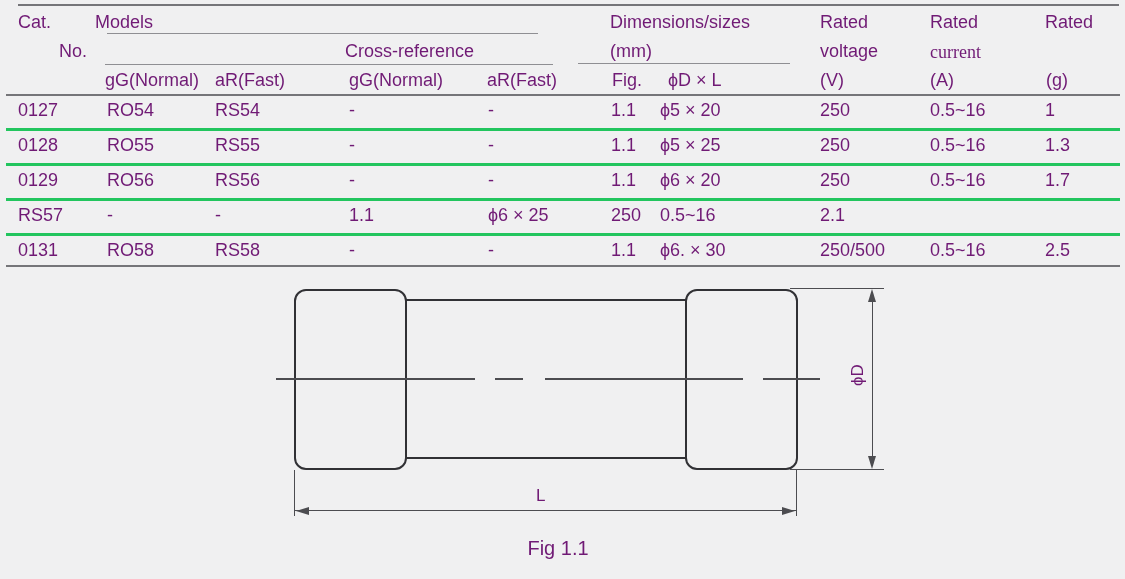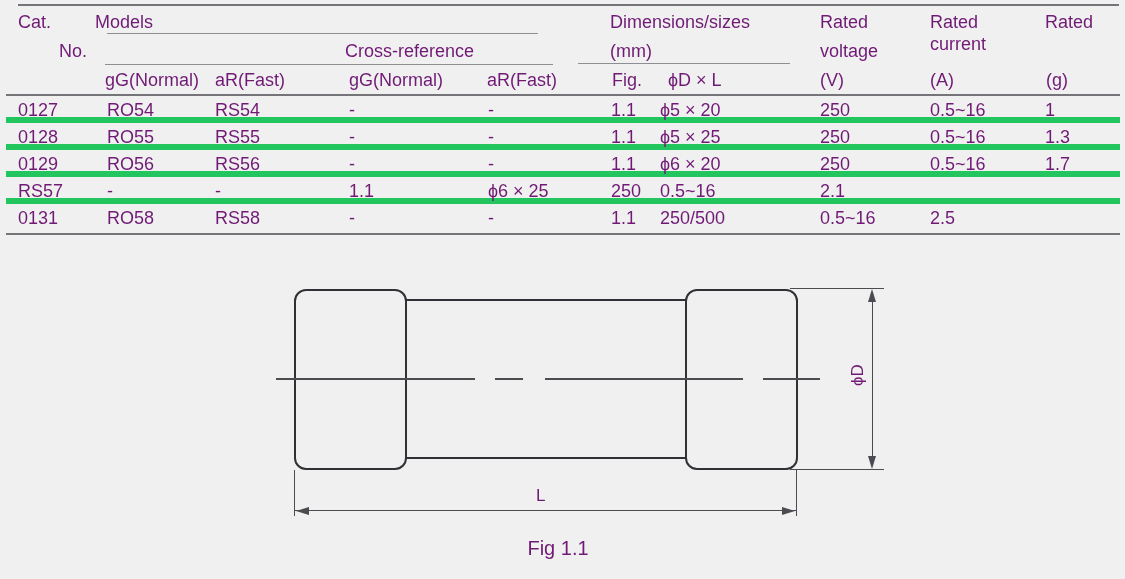--- a/index.html
+++ b/index.html
@@ -11,22 +11,22 @@
     font-size:18px;
   }
   
   .hline { position:absolute; background:#8f8f93; height:1px; }
   .hline.thick { height:2px; background:#757579; }
   .h-label { position:absolute; white-space:nowrap; line-height:20px; }
   .rows { position:absolute; left:6px; top:96px; width:1114px; }
   .trow {
     display:grid;
     grid-template-columns:101px 108px 134px 139px 123px 49px 160px 110px 115px 1fr;
-    height:27px; line-height:29px;
-    border-bottom:6px solid #22c55e;
+    height:35px; line-height:29px;
+    border-bottom:3px solid #22c55e;
     white-space:nowrap;
   }
   .trow.last { border-bottom:2px solid #757579; height:31px; }
   .trow > div:first-child { padding-left:12px; }
   
   .cap {
     position:absolute; top:289px; width:113px; height:181px;
     border:2.5px solid #313135; border-radius:12px; background:#f0f0f1;
   }
   .bodyline { position:absolute; left:406px; width:280px; height:2px; background:#313135; }
@@ -57,21 +57,21 @@
     <div class="h-label" style="left:349px;top:70px;">gG(Normal)</div>
     <div class="h-label" style="left:487px;top:70px;">aR(Fast)</div>
     <div class="h-label" style="left:610px;top:12px;">Dimensions/sizes</div>
     <div class="h-label" style="left:610px;top:41px;text-align:right;">(mm)</div>
     <div class="h-label" style="left:612px;top:70px;">Fig.</div>
     <div class="h-label" style="left:668px;top:70px;">ϕD × L</div>
     <div class="h-label" style="left:820px;top:12px;">Rated</div>
     <div class="h-label" style="left:820px;top:41px;">voltage</div>
     <div class="h-label" style="left:820px;top:70px;">(V)</div>
     <div class="h-label" style="left:930px;top:12px;">Rated</div>
-    <div class="h-label" style="left:930px;top:34px;">current</div>
+    <div class="h-label" style="left:930px;top:42px;font-family:Liberation Serif, serif;">current</div>
     <div class="h-label" style="left:930px;top:70px;">(A)</div>
     <div class="h-label" style="left:1045px;top:12px;">Rated</div>
     <div class="h-label" style="left:1046px;top:70px;">(g)</div>
 
     <div class="rows">
       <div class="trow">
         <div>0127</div>
         <div>RO54</div>
         <div>RS54</div>
         <div>-</div>
@@ -116,20 +116,21 @@
         <div>0.5~16</div>
         <div>2.1</div>
       </div>
       <div class="trow last">
         <div>0131</div>
         <div>RO58</div>
         <div>RS58</div>
         <div>-</div>
         <div>-</div>
         <div>1.1</div>
+        <div>ϕ6. × 30</div>
         <div>250/500</div>
         <div>0.5~16</div>
         <div>2.5</div>
       </div>
     </div>
   </div>
 
   <div>
 
     <div class="bodyline" style="top:299px;"></div>

